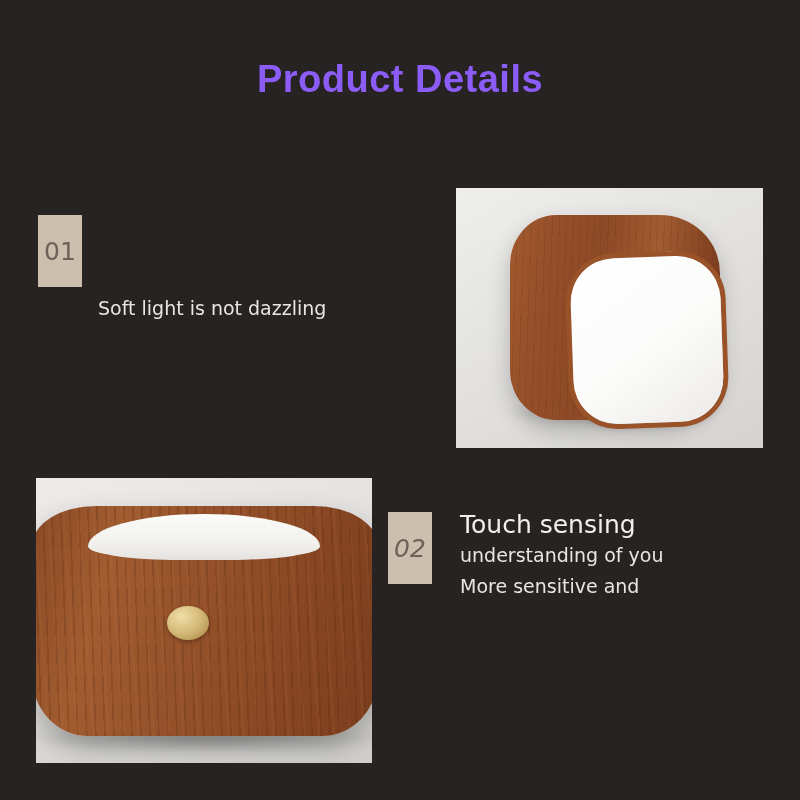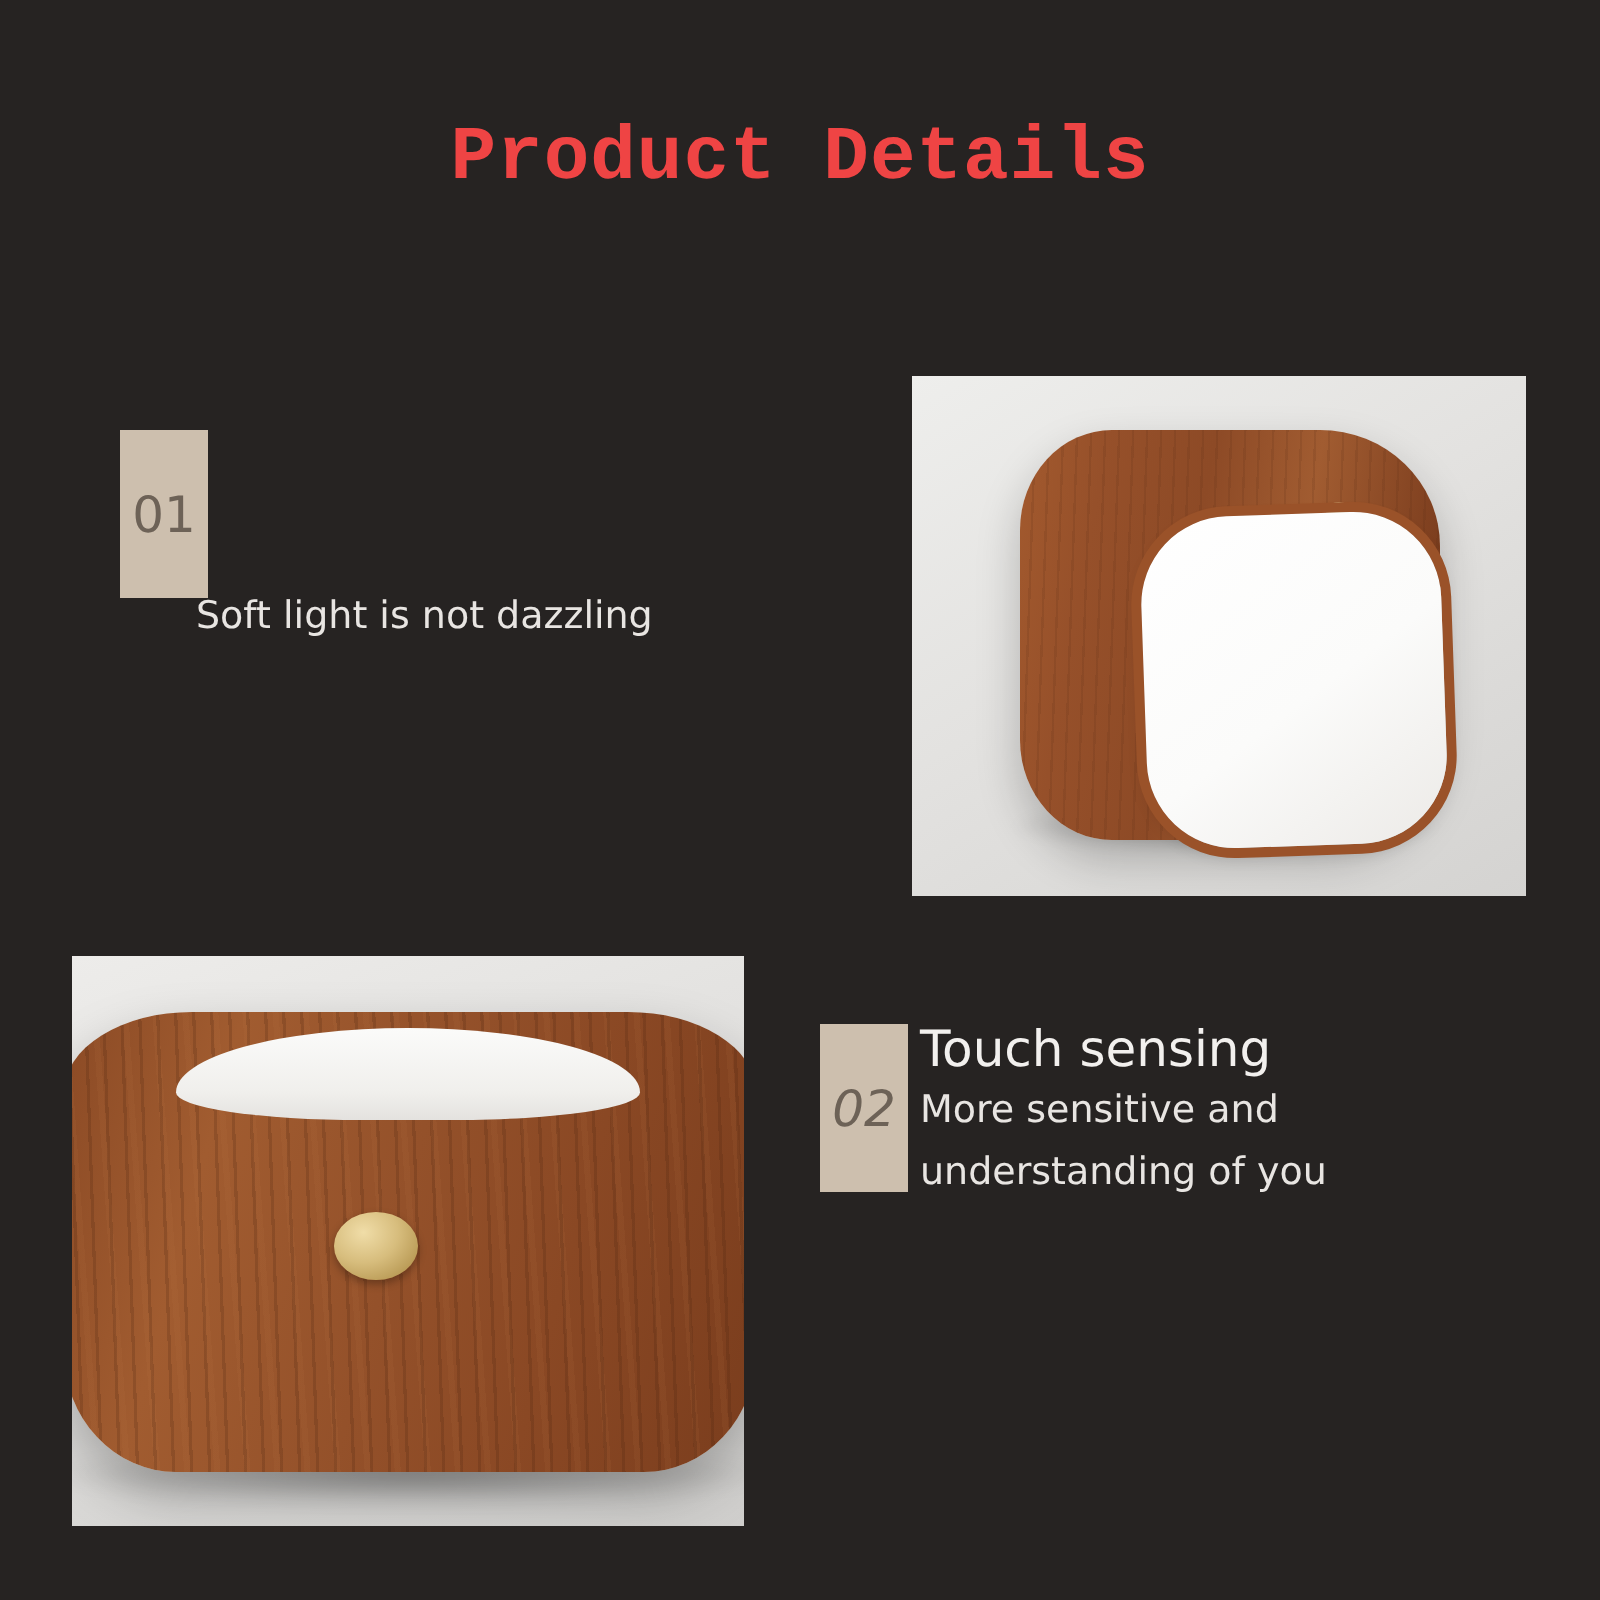--- a/index.html
+++ b/index.html
@@ -20,40 +20,39 @@
     background: #262322;
   }
 
   
   .title {
     position: absolute;
     top: 58px;
     left: 0;
     width: 800px;
     text-align: center;
-    color: #ef4444;
+    color: #8b5cf6;
     font-size: 38px;
     font-weight: bold;
     letter-spacing: 0.5px;
-    font-family: Liberation Mono, monospace;
+    font-family: Liberation Sans, sans-serif;
   }
 
   
   .badge {
     position: absolute;
     width: 44px;
-    height: 84px;
+    height: 72px;
     background: #cdbfae;
     color: #6d6257;
     font-size: 25px;
     display: flex;
     align-items: center;
     justify-content: center;
     font-family: "DejaVu Sans", sans-serif;
-    margin-left: 22px;
   }
   .feat-heading {
     position: absolute;
     color: #f2f0ee;
     font-size: 25px;
     white-space: nowrap;
     font-family: "DejaVu Sans", sans-serif;
   }
   .feat-sub {
     position: absolute;
@@ -203,17 +202,17 @@
     <div id="shadow-bot"></div>
     <div id="lamp-bot">
       <div id="lamp-bot-top"></div>
       <div id="lamp-bot-btn"></div>
     </div>
   </div>
 
   <div class="badge" id="badge-02">02</div>
   <div class="feat-heading" id="head-02">Touch sensing</div>
   <div class="feat-sub" id="sub-02">
+    <div>understanding of you</div>
     <div>More sensitive and</div>
-    <div>understanding of you</div>
   </div>
 
 </div>
 
 </body></html>

